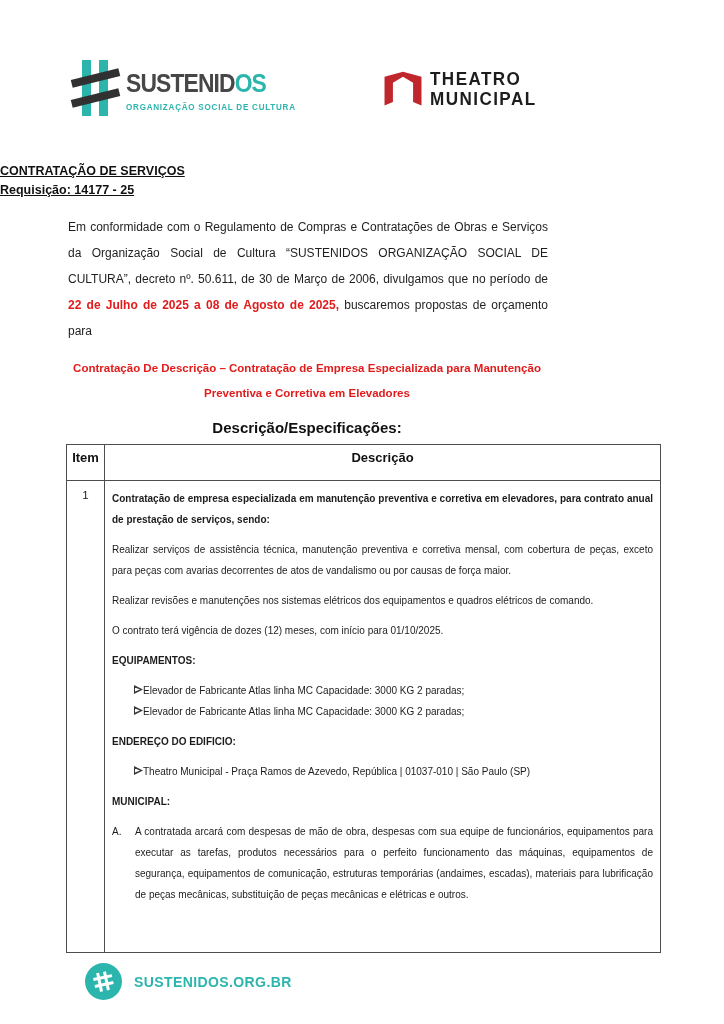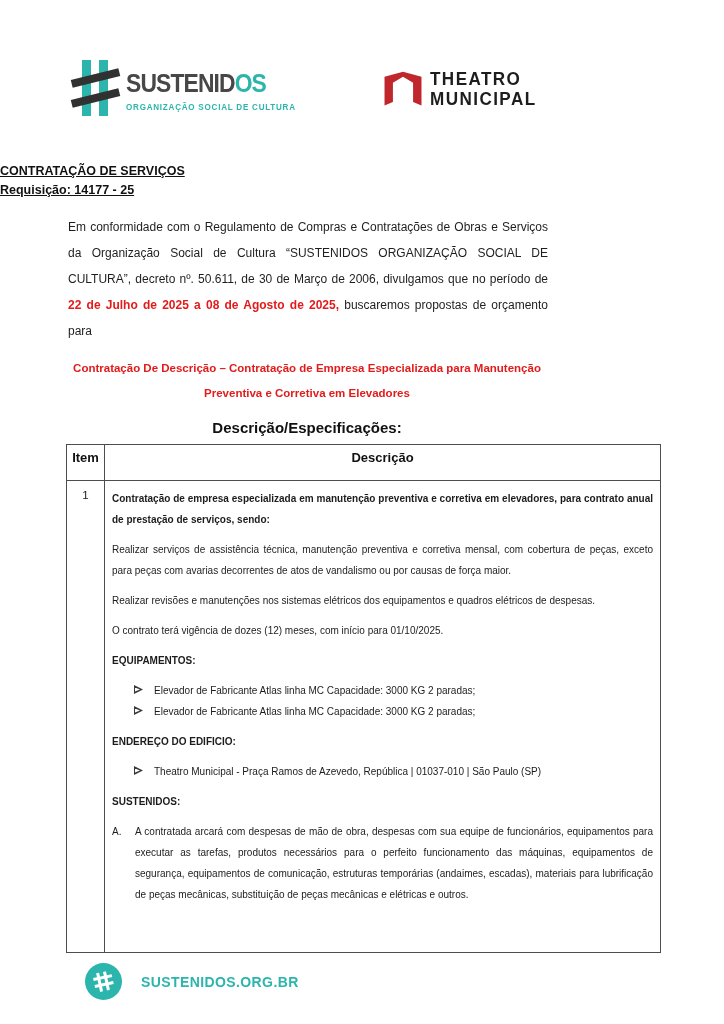--- a/index.html
+++ b/index.html
@@ -42,33 +42,33 @@
   
   table.spec { border-collapse:collapse; margin:8px auto 0 66px; width:595px; table-layout:fixed; }
   table.spec td, table.spec th { border:1px solid #4d4d4d; vertical-align:top; }
   th.col-item, td.col-item { width:38px; text-align:center; }
   th { font-size:13px; font-weight:700; padding-top:5px; height:36px; color:#111; }
   td.col-item { font-size:11.5px; padding-top:8px; }
   td.col-desc { height:472px; padding:7px 7px 11px 7px; font-size:10px; line-height:21px; }
   .cellp { text-align:justify; margin-bottom:9px; }
   .cellp.bold, .subhead { font-weight:700; }
   .subhead { margin-bottom:9px;margin-top:8px; }
-  .bullet-row { display:flex; align-items:baseline; gap:11px; margin-left:22px; }
+  .bullet-row { display:flex; align-items:baseline; margin-left:22px; }
   .bullet-list { margin-bottom:9px; }
   .arrowhead { position:relative; width:9px; height:9px; flex:0 0 auto; top:0px; }
   .arrowhead::before { content:""; position:absolute; inset:0; background:#3a3a3a; clip-path:polygon(0 0,100% 50%,0 100%); }
   .arrowhead::after { content:""; position:absolute; left:1px; top:2.5px; width:5px; height:4px; background:#fff; clip-path:polygon(0 0,100% 50%,0 100%); }
   .lettered { display:flex; gap:6px; margin-bottom:9px; }
   .lettered .ltr { flex:0 0 17px; }
   .lettered .txt { flex:1; text-align:justify; }
 
   
   .footer { margin:6px 0 0 40px; }
   .footer-address { font-size:10.5px; line-height:17.5px; color:#2a2a2a; }
-  .footer-brand { display:flex; align-items:center; gap:19px; margin:10px 0 0 45px; }
+  .footer-brand { display:flex; align-items:center; gap:12px; margin:10px 0 0 45px; }
   .circle-hash { width:37px; height:37px; border-radius:50%; background:var(--teal,#2cb5ad); position:relative; }
   .circle-hash .mh { position:absolute; left:10px; top:9px; width:17px; height:19px; transform:rotate(-12deg); }
   .circle-hash .mh i { position:absolute; background:#fff; display:block; }
   .circle-hash .mh .mv1 { left:3px; top:0; width:3.2px; height:19px; }
   .circle-hash .mh .mv2 { left:10px; top:0; width:3.2px; height:19px; }
   .circle-hash .mh .mh1 { left:-1px; top:4px; width:19px; height:3.2px; }
   .circle-hash .mh .mh2 { left:-1px; top:11px; width:19px; height:3.2px; }
   .footer-site { font-size:14px; font-weight:700; letter-spacing:.4px; color:var(--teal,#2cb5ad); }
 </style>
 </head>
@@ -115,21 +115,21 @@
     <tbody>
         <tr>
       <th class="col-item">Item</th>
       <th class="col-desc">Descrição</th>
     </tr>
     <tr>
       <td class="col-item">1</td>
       <td class="col-desc">
         <div class="cellp bold">Contratação de empresa especializada em manutenção preventiva e corretiva em elevadores, para contrato anual de prestação de serviços, sendo:</div>
         <div class="cellp">Realizar serviços de assistência técnica, manutenção preventiva e corretiva mensal, com cobertura de peças, exceto para peças com avarias decorrentes de atos de vandalismo ou por causas de força maior.</div>
-        <div class="cellp">Realizar revisões e manutenções nos sistemas elétricos dos equipamentos e quadros elétricos de despesas.</div>
+        <div class="cellp">Realizar revisões e manutenções nos sistemas elétricos dos equipamentos e quadros elétricos de comando.</div>
         <div class="cellp">O contrato terá vigência de dozes (12) meses, com início para 01/10/2025.</div>
 
         <div class="subhead">EQUIPAMENTOS:</div>
         <div class="bullet-list">
           <div class="bullet-row">
             <span class="arrowhead"></span>
             <span>Elevador de Fabricante Atlas linha MC Capacidade: 3000 KG 2 paradas;</span>
           </div>
           <div class="bullet-row">
             <span class="arrowhead"></span>
@@ -138,21 +138,21 @@
         </div>
 
         <div class="subhead">ENDEREÇO DO EDIFICIO:</div>
         <div class="bullet-list">
           <div class="bullet-row">
             <span class="arrowhead"></span>
             <span>Theatro Municipal - Praça Ramos de Azevedo, República | 01037-010 | São Paulo (SP)</span>
           </div>
         </div>
 
-        <div class="subhead">SUSTENIDOS:</div>
+        <div class="subhead">MUNICIPAL:</div>
         <div class="lettered">
           <span class="ltr">A.</span>
           <span class="txt">A contratada arcará com despesas de mão de obra, despesas com sua equipe de funcionários, equipamentos para executar as tarefas, produtos necessários para o perfeito funcionamento das máquinas, equipamentos de segurança, equipamentos de comunicação, estruturas temporárias (andaimes, escadas), materiais para lubrificação de peças mecânicas, substituição de peças mecânicas e elétricas e outros.</span>
         </div>
       </td>
     </tr>
   </tbody>
     </table>
 
   <div class="footer">

